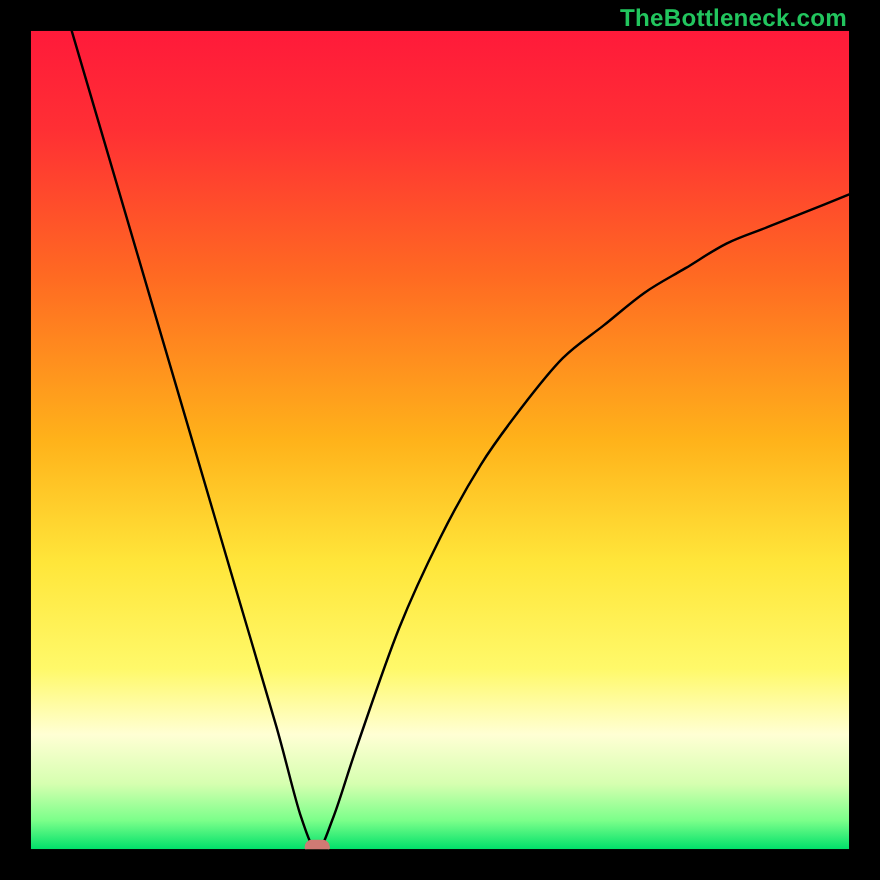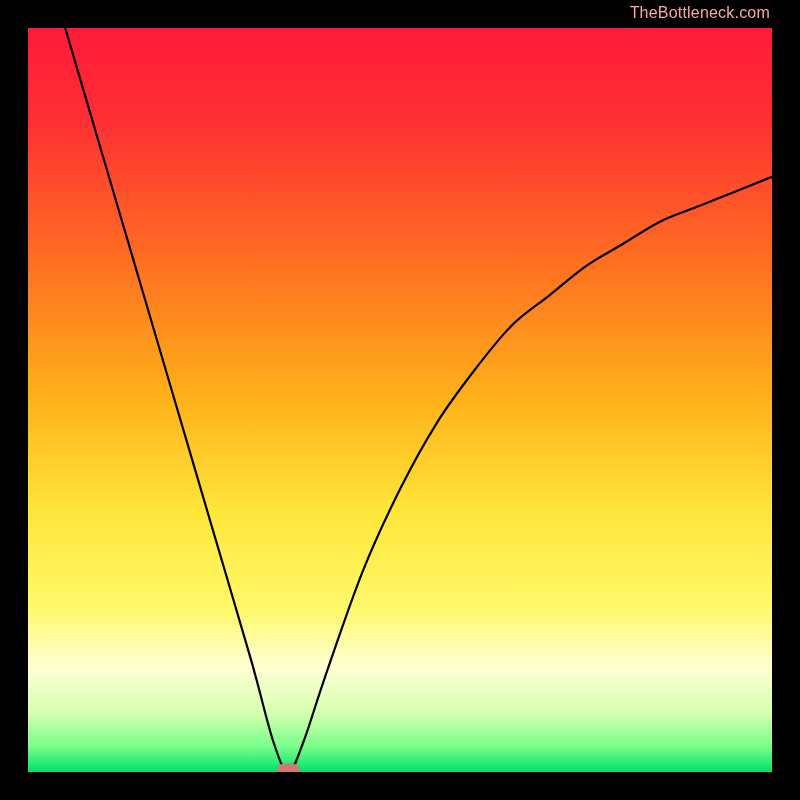--- a/index.html
+++ b/index.html
@@ -23,23 +23,23 @@
     position: absolute;
     left: 0;
     top: 0;
     width: 100%;
     height: 100%;
   }
   .watermark {
     position: absolute;
     top: 4px;
     right: 30px;
-    color: #fca5a5;
-    font-size: 16px;
-    font-weight: 400;
+    color: #22c55e;
+    font-size: 22px;
+    font-weight: 700;
     letter-spacing: 0.2px;
     user-select: none;
   }
   svg {
     display: block;
   }
   .curve {
     fill: none;
     stroke: #000;
     stroke-width: 2.2;

